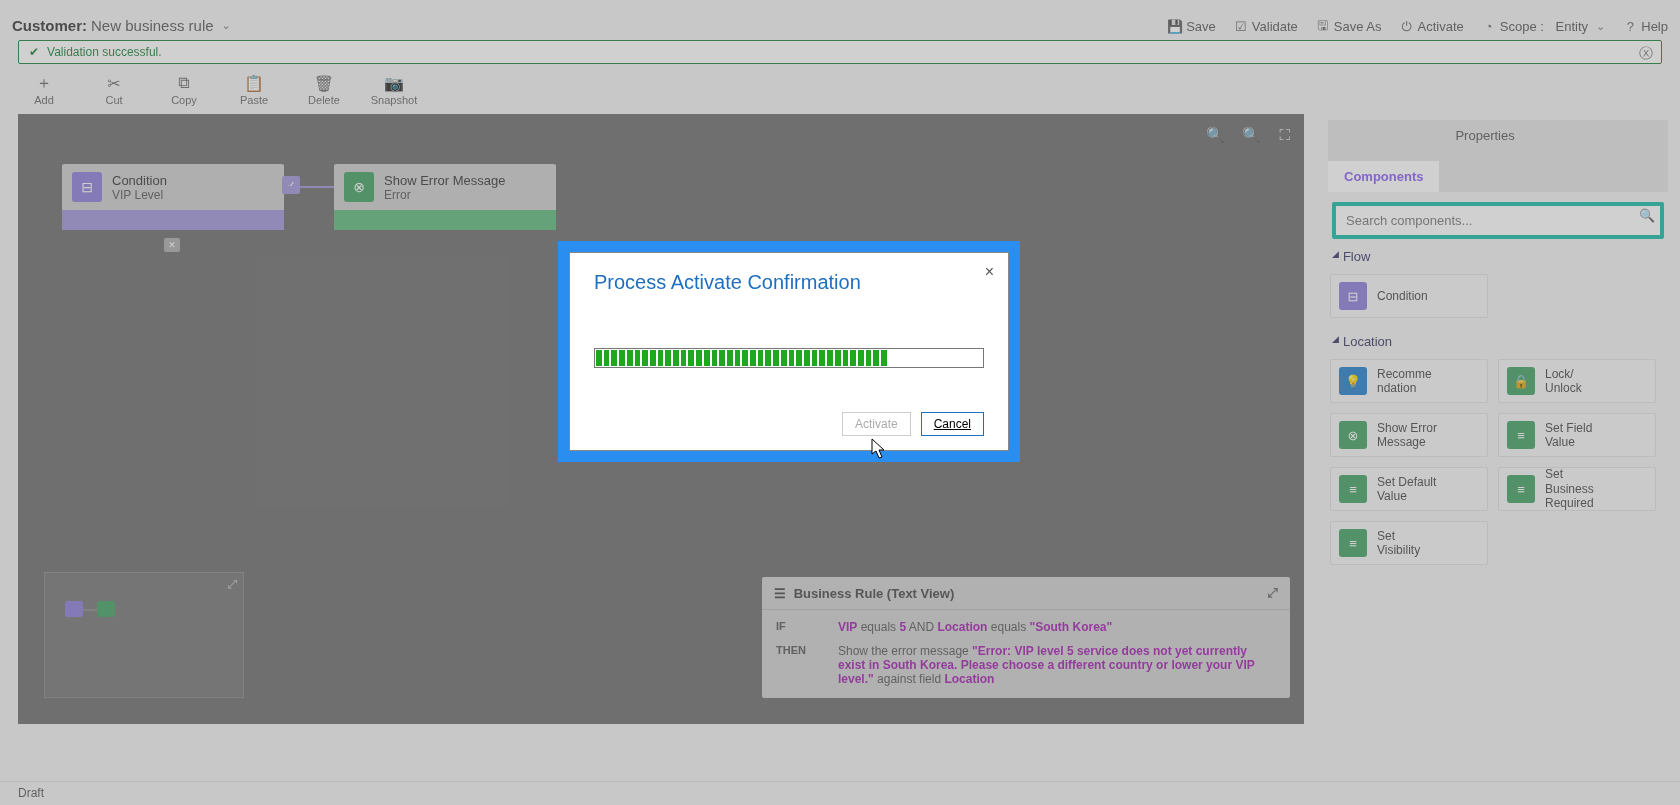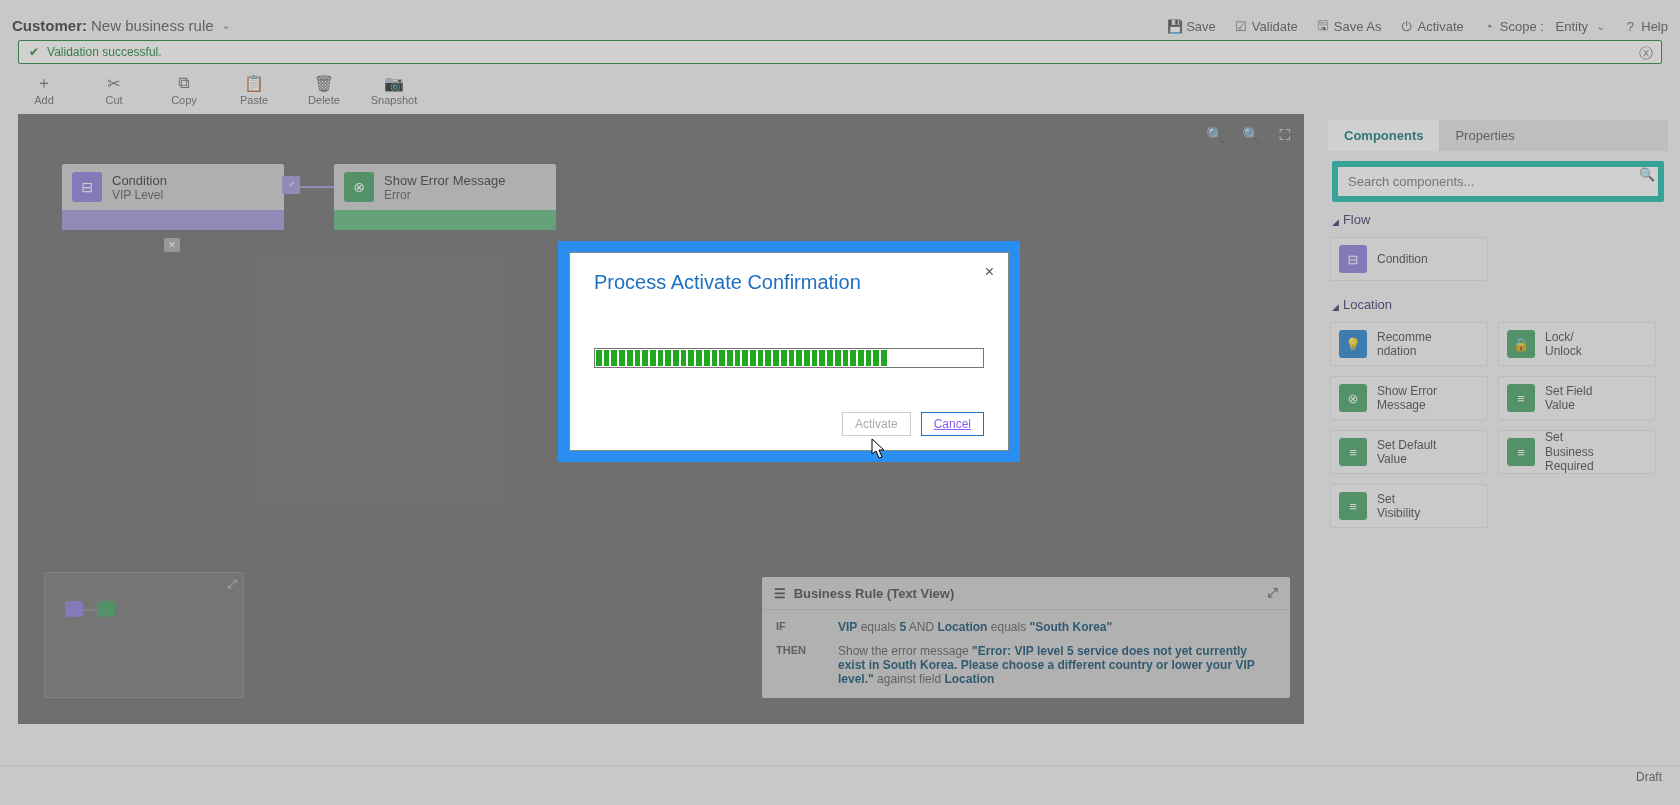--- a/index.html
+++ b/index.html
@@ -57,56 +57,56 @@
 .mini-a { left: 20px; background: #8a7bd9; }
 .mini-b { left: 52px; background: #40a060; }
 .mini-line { position: absolute; top: 36px; left: 38px; width: 14px; height: 2px; background: #888; }
 
 
 .textview { position: absolute; right: 14px; bottom: 26px; width: 528px; background: #cfcfcf; border-radius: 2px; }
 .textview-head { display: flex; align-items: center; gap: 8px; padding: 8px 12px; font-weight: 600; font-size: 13px; color: #444; border-bottom: 1px solid #bbb; }
 .textview-head .exp { margin-left: auto; color: #666; cursor: pointer; }
 .textview-body { padding: 10px 14px 12px; font-size: 12px; color: #555; display: grid; grid-template-columns: 54px 1fr; row-gap: 10px; column-gap: 8px; }
 .tv-key { font-weight: 600; color: #555; font-size: 11px; }
-.tv-val b { color: #0c4a6e; text-align: center; }
+.tv-val b { color: #a21caf; text-align: center; }
 
 
 .rightpanel { width: 358px; padding: 6px 12px 0 6px; }
 .rp-tabs { display: flex; background: #e4e4e4; }
 .rp-tab { padding: 8px 16px; font-size: 13px; color: #555; cursor: pointer; }
-.rp-tab.active { background: #fff; font-weight: 600; color: #0f766e; }
+.rp-tab.active { background: #fff; font-weight: 600; color: #8b5cf6; margin-top: 41px; }
 .rp-search { position: relative; margin: 10px 4px 6px; }
-.rp-search input { width: 100%; padding: 7px 28px 7px 10px; border: 6px solid #14b8a6; border-radius: 2px; font-size: 13px; }
+.rp-search input { width: 100%; padding: 7px 28px 7px 10px; border: 4px solid #14b8a6; border-radius: 2px; font-size: 13px; }
 .rp-search .ico { position: absolute; right: 8px; top: 6px; color: #888; }
-.rp-section { margin: 10px 4px 4px; font-size: 13px; color: #336; display: flex; align-items: flex-end; gap: 4px; }
+.rp-section { margin: 10px 4px 4px; font-size: 13px; color: #336; display: flex; align-items: flex-start; gap: 4px; }
 .rp-section::before { content: "◢"; font-size: 9px; color: #336; transform: rotate(0deg); }
 .rp-items { display: flex; flex-wrap: wrap; gap: 10px; padding: 6px 2px; }
 .rp-item { width: 158px; height: 44px; background: #f6f6f6; border: 1px solid #e0e0e0; border-radius: 2px; display: flex; align-items: center; gap: 10px; padding: 0 8px; cursor: grab; }
 .rp-item .ic { width: 28px; height: 28px; border-radius: 3px; display: flex; align-items: center; justify-content: center; color: #fff; font-size: 13px; }
 .rp-item .lbl { font-size: 12px; color: #444; line-height: 1.2; }
 .ic-purple { background: #8a7bd9; }
 .ic-blue { background: #1f7ecc; }
 .ic-green { background: #40a060; }
 
 
-.statusbar { position: absolute; bottom: 16px; left: 0; right: 0; height: 24px; padding: 4px 18px; font-size: 12px; color: #555; background: #f3f3f3; border-top: 1px solid #ddd; text-align: right; }
+.statusbar { position: absolute; bottom: 0; left: 0; right: 0; height: 24px; padding: 4px 18px; font-size: 12px; color: #555; background: #f3f3f3; border-top: 1px solid #ddd; }
 
 
 .dialog-outer { position: absolute; z-index: 100; left: 558px; top: 241px; width: 462px; background: #2a8ef0; padding: 11px; }
 .dialog { background: #fff; border: 1px solid #888; padding: 18px 24px 14px; position: relative; }
 .dialog h2 { color: #1f6fc0; font-size: 20px; font-weight: 400; margin-bottom: 6px; }
 .dialog .msg { font-size: 13px; color: #444; }
 .dialog .xclose { position: absolute; top: 10px; right: 14px; font-size: 16px; color: #555; cursor: pointer; }
 .progress { margin-top: 54px; height: 20px; border: 1px solid #777; background: #fff; position: relative; overflow: hidden; }
 .progress-fill { position: absolute; inset: 1px auto 1px 1px; width: 75%; display: flex; gap: 2px; }
 .progress-fill span { width: 6px; background: #1fa81f; display: block; height: 100%; }
 .dialog-btns { display: flex; justify-content: flex-end; gap: 10px; margin-top: 44px; }
 .dbtn { min-width: 62px; padding: 4px 12px; font-size: 12px; border: 1px solid #999; background: #fff; cursor: pointer; }
 .dbtn.disabled { color: #aaa; border-color: #ccc; cursor: default; }
-.dbtn.primary { color: #8b5cf6; border-color: #1f6fc0; text-decoration: underline; }
+.dbtn.primary { color: #000000; border-color: #1f6fc0; text-decoration: underline; }
 
 .cursor { position: absolute; z-index: 200; left: 869px; top: 438px; width: 18px; height: 22px; }
 
 svg { display: block; }
 </style>
 </head>
 <body>
 
 <div class="topbar">
   <div class="crumb">

